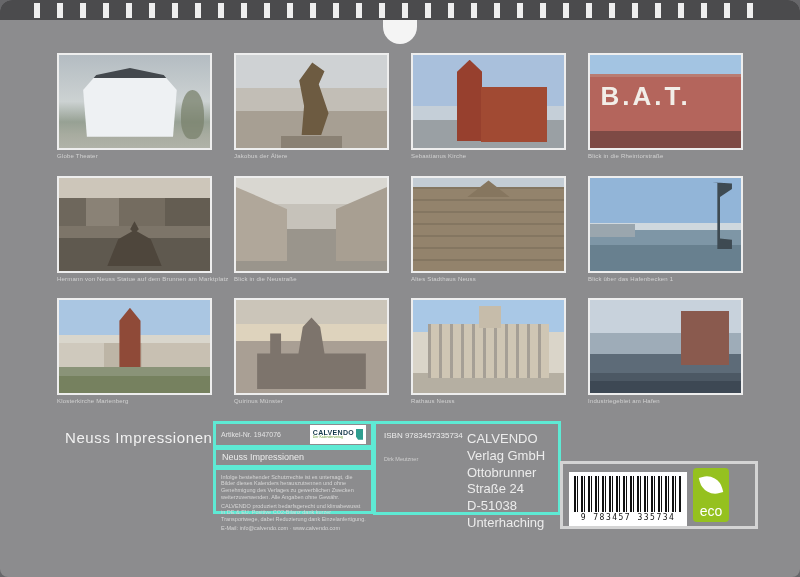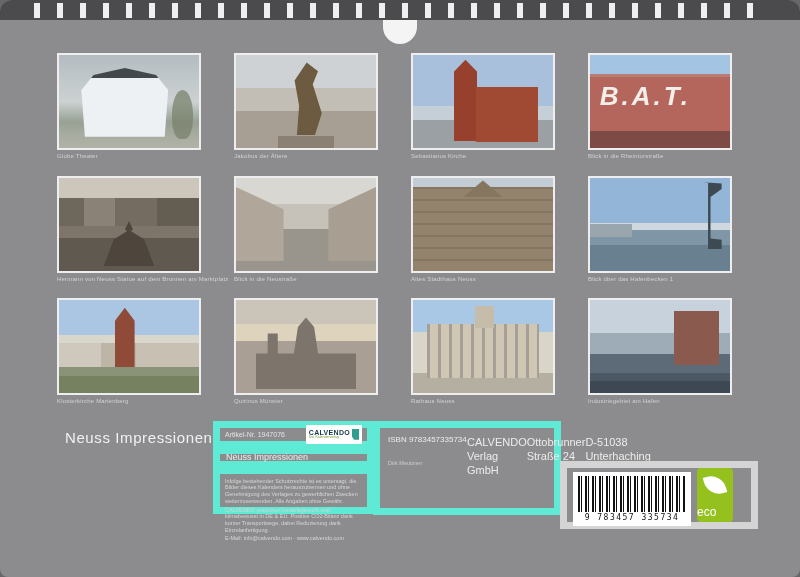--- a/index.html
+++ b/index.html
@@ -13,22 +13,22 @@
   .binding { position:relative; height:20px; background:#4b4b4d; }
   .loops { position:absolute; top:3px; left:34px; right:34px; height:15px;
            background:repeating-linear-gradient(90deg,#efefef 0 6px, rgba(0,0,0,0) 6px 23px); }
   .hanger { position:absolute; top:20px; left:383px; width:34px; height:24px;
             background:#f4f4f4; border-radius:0 0 17px 17px; }
 
   
   .grid { display:grid; grid-template-columns:repeat(4,155px); column-gap:22px; row-gap:16px;
           width:686px; margin:33px auto 0; }
   .thumb { width:155px; }
-  .photo { position:relative; width:144px; height:97px; overflow:hidden;
-           border:2px solid #eeeeee; background:#9aa0a6;font-style:italic; }
+  .photo { position:relative; width:155px; height:97px; overflow:hidden;
+           border:2px solid #eeeeee; background:#9aa0a6; }
   .photo::before, .photo::after { content:''; position:absolute; }
   .cap { display:block; margin-top:3px; font-size:6px; line-height:1.1; color:#d2d2d2;
          white-space:nowrap; letter-spacing:.2px; }
 
   .p1 { background:linear-gradient(180deg,#b4bcc2 0%,#ccd2d2 50%,#97a194 72%,#a8aca0 86%,#b0b2a8 100%); }
   .p1::before { left:16%; top:14%; width:62%; height:74%;
     background:linear-gradient(180deg,#43484d 0 14%,#eef1f3 14% 100%);
     clip-path:polygon(0 32%,14% 10%,50% 0,86% 10%,100% 32%,96% 100%,4% 100%); }
   .p1::after { right:4%; bottom:10%; width:15%; height:52%; background:#79816c;
     border-radius:50% 50% 40% 40%; opacity:.75; }
@@ -87,56 +87,56 @@
 
   .p12 { background:linear-gradient(180deg,#c8d2dc 0 36%,#9eacb8 36% 58%,#5d6b78 58% 100%); }
   .p12::before { right:8%; top:12%; width:32%; height:58%; background:#8a5a4e; }
   .p12::after { left:0; bottom:0; width:100%; height:22%;
     background:linear-gradient(180deg,#4c5864 0 40%,#3d4854 40% 100%); }
 
   
   .bottom { position:relative; height:153px; margin-top:16px; }
   .big-title { position:absolute; left:65px; top:8px; font-size:15px; color:#f1f1f1;
                letter-spacing:.6px; }
-  .box { border:7px solid #5eead4; }
+  .box { border:3px solid #5eead4; }
   .col-mid { position:absolute; left:213px; top:0; width:161px; }
   .article-box { height:27px; display:flex; align-items:center; justify-content:space-between;
                  padding:0 5px; }
   .article { font-size:7px; color:#e3e3e3; }
   .logo { background:#ffffff; height:19px; padding:2px 3px; display:flex; align-items:center;
           gap:2px; }
   .logo-text-wrap { display:flex; flex-direction:column; line-height:1; }
   .logo-text { font-size:7px; font-weight:bold; color:#14384a; letter-spacing:.3px; }
   .logo-tag { font-size:3.5px; color:#6aa03c; }
   .logo-icon { width:7px; height:11px; background:#2f9e8f; display:inline-block;
                clip-path:polygon(0 0,100% 0,100% 100%,30% 100%,0 72%); }
   .title-box { height:21px; margin-top:-1px; display:flex; align-items:center; padding:0 6px;
                font-size:9px; color:#ececec; }
   .legal-box { margin-top:-1px; padding:4px 5px; height:47px; }
   .legal-box p { font-size:5.5px; line-height:1.22; color:#d6d6d6; margin-bottom:2px; }
   .isbn-box { position:absolute; left:373px; top:0; width:188px; height:94px; padding:7px 8px; }
   .isbn-row { display:flex; }
   .isbn-left { width:50%; display:flex; flex-direction:column; }
   .isbn { font-size:8px; color:#ececec; }
   .author { font-size:5.5px; color:#cfcfcf; margin-top:16px; }
-  .address { width:50%; display:flex; flex-direction:row; font-size:11px; line-height:1.3;
+  .address { width:50%; display:flex; flex-direction:column; font-size:13px; line-height:1.3;
              color:#ececec; }
   .barcode-box { position:absolute; left:560px; top:40px; width:198px; height:68px;
                  display:flex; align-items:center; gap:6px; padding:6px; border-color:#d4d4d4; }
   .barcode { width:118px; height:54px; background:#ffffff; padding:4px 5px 2px;margin-top:8px; }
   .bars { height:36px;
     background:repeating-linear-gradient(90deg,#101010 0 2px,#ffffff 2px 3px,#101010 3px 4px,
       #ffffff 4px 7px,#101010 7px 9px,#ffffff 9px 10px,#101010 10px 11px,#ffffff 11px 14px); }
   .digits { font-family:"DejaVu Sans Mono", monospace; font-size:8px; color:#111111;
             text-align:center; letter-spacing:1.5px; margin-top:1px; white-space:nowrap; }
   .eco { position:relative; width:36px; height:54px; background:#95c11f; border-radius:4px; }
   .leaf { position:absolute; top:7px; left:8px; width:20px; height:20px; background:#ffffff;
           border-radius:0 80% 0 80%; transform:rotate(-15deg); }
-  .eco-label { position:absolute; bottom:3px; width:100%; text-align:left; color:#ffffff;
-               font-size:12px; }
+  .eco-label { position:absolute; bottom:3px; width:100%; text-align:center; color:#ffffff;
+               font-size:14px; }
 </style>
 </head>
 <body>
 
 <div class="page">
 
   <div class="binding">
     <div class="loops"></div>
   </div>
   <div class="hanger"></div>

